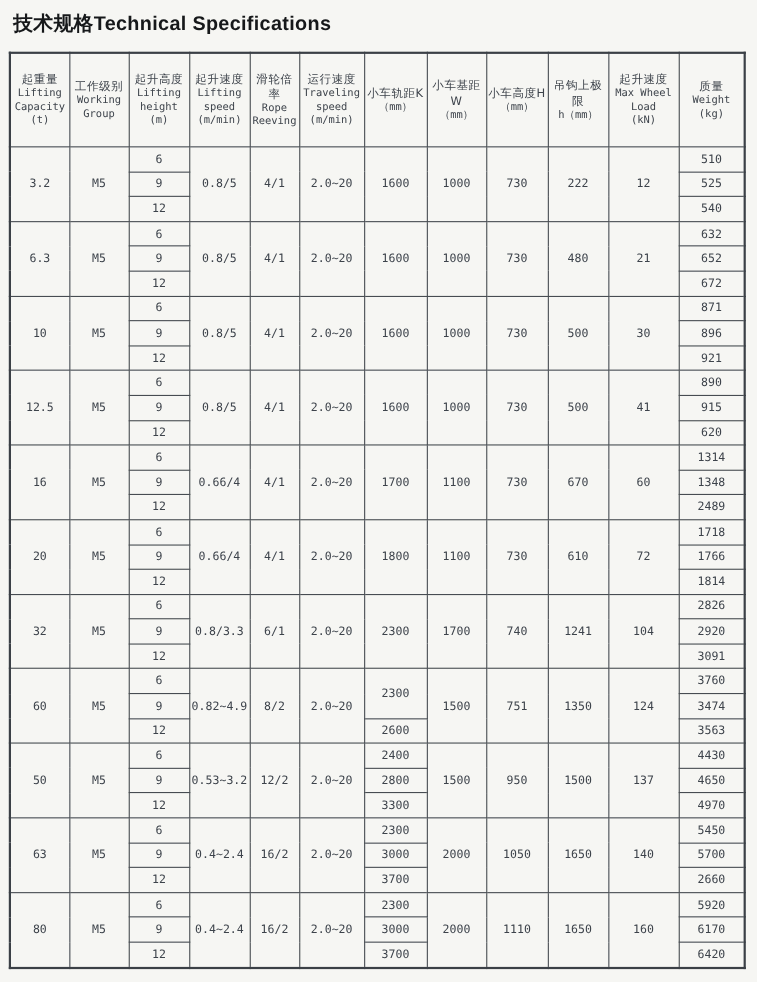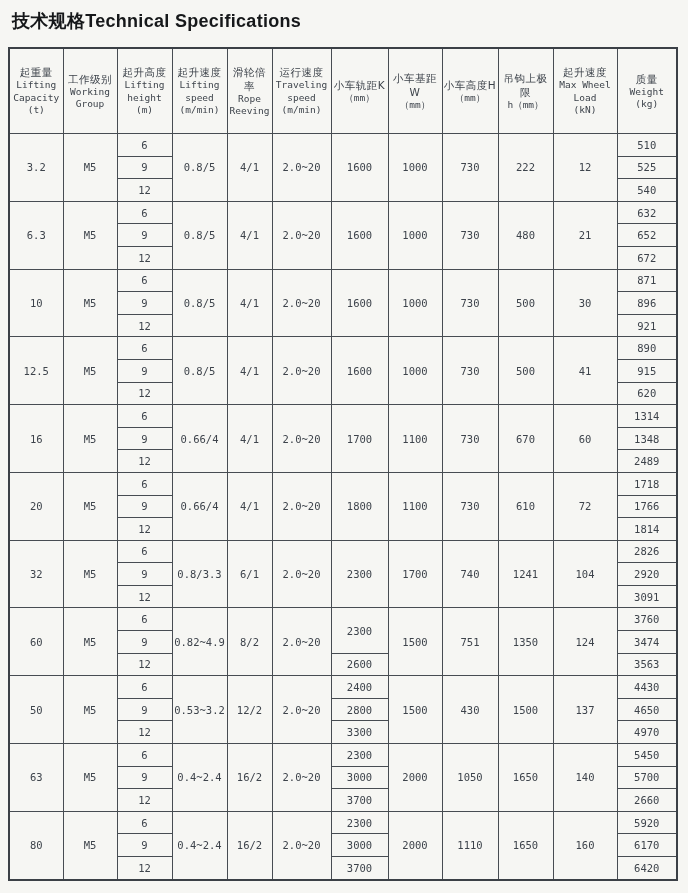--- a/index.html
+++ b/index.html
@@ -313,21 +313,21 @@
       </tr>
       <tr>
         <td rowspan="3">50</td>
         <td rowspan="3">M5</td>
         <td>6</td>
         <td rowspan="3">0.53~3.2</td>
         <td rowspan="3">12/2</td>
         <td rowspan="3">2.0~20</td>
         <td>2400</td>
         <td rowspan="3">1500</td>
-        <td rowspan="3">430</td>
+        <td rowspan="3">950</td>
         <td rowspan="3">1500</td>
         <td rowspan="3">137</td>
         <td>4430</td>
       </tr>
       <tr>
         <td>9</td>
         <td>2800</td>
         <td>4650</td>
       </tr>
       <tr>

